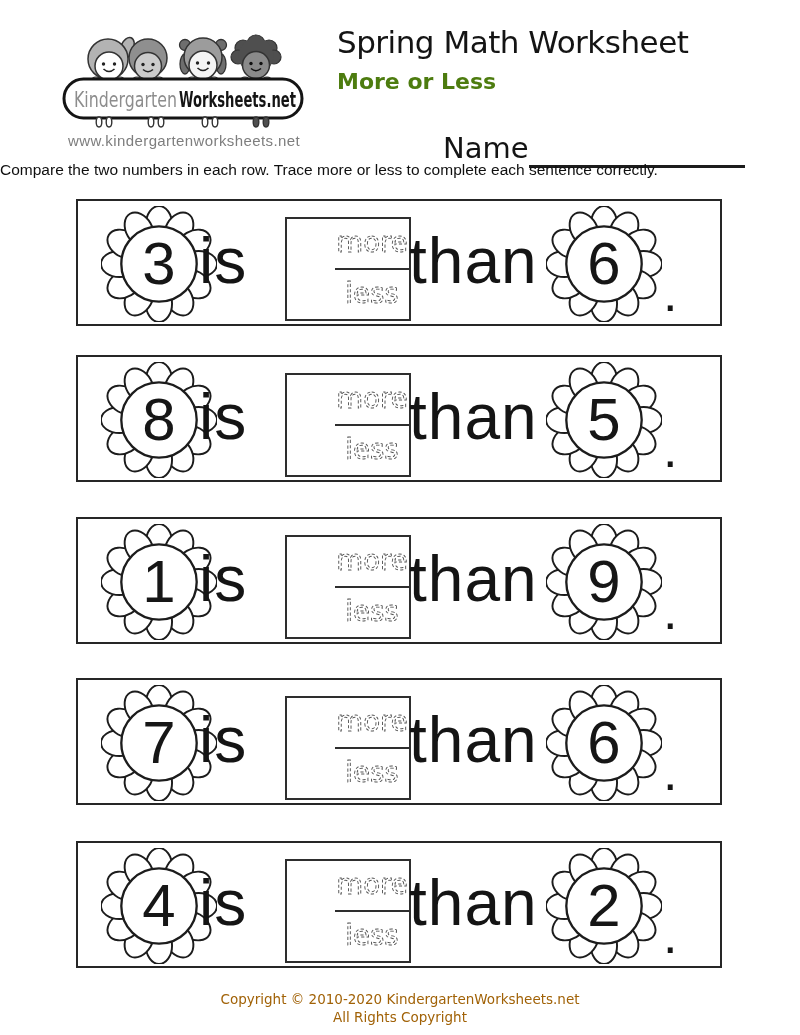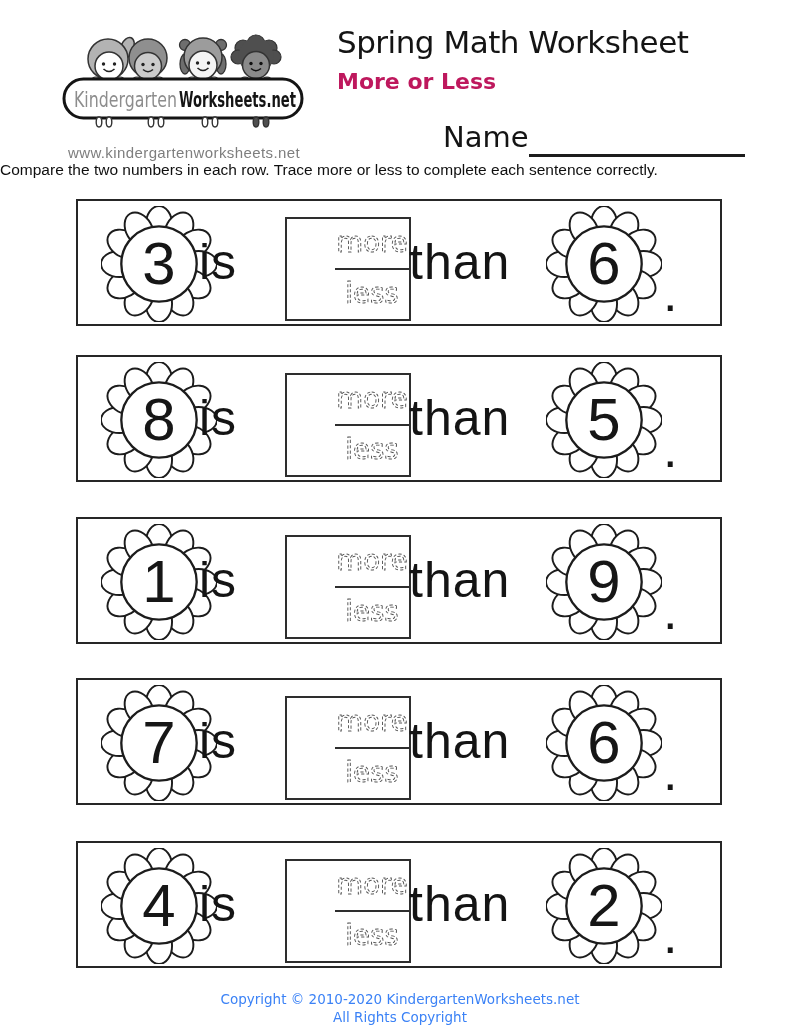--- a/index.html
+++ b/index.html
@@ -6,35 +6,35 @@
   .page {
     position:relative; width:800px; height:1035px; background:#fff;
     font-family:"Liberation Sans", sans-serif; color:#1a1a1a; overflow:hidden;
   }
 
   
   .logo-block { position:absolute; left:58px; top:30px; width:252px; }
   .logo-svg { display:block; }
   .logo-url {
     text-align:center; color:#7e7e7e; font-size:15px; letter-spacing:.4px;
-    margin-top:14px; font-family:"Liberation Sans", sans-serif;
+    margin-top:2px; font-family:"Liberation Sans", sans-serif;
   }
 
   .title-block { position:absolute; left:337px; top:24px; white-space:nowrap; }
   .title {
     font-family:"DejaVu Sans", sans-serif; font-size:31px; font-weight:400;
     letter-spacing:-.5px; color:#141414;
   }
   .subtitle {
     font-family:"DejaVu Sans", sans-serif; font-size:22px; font-weight:700;
-    margin-top:9px; color:#be185d;
+    margin-top:9px; color:#4d7c0f;
   }
 
   .name-line {
-    position:absolute; left:443px; top:120px; font-size:29px;
+    position:absolute; left:443px; top:131px; font-size:29px;
     font-family:"DejaVu Sans", sans-serif; color:#141414; white-space:nowrap;
   }
   .name-underline {
     display:inline-block; width:216px; border-bottom:3px solid #1c1c1c;
   }
 
   .instructions {
     position:absolute; top:161px; left:0; width:100%; 
     font-size:15.5px; color:#0f0f0f; font-family:"Liberation Sans", sans-serif;
   }
@@ -55,21 +55,21 @@
   .flower.right-flower { left:468px; }
   .petals ellipse { fill:#fff; stroke:#1c1c1c; stroke-width:2; }
   .flower-center  { fill:#fff; stroke:#1c1c1c; stroke-width:2.4; }
   .flower-num {
     font-family:"Liberation Sans", sans-serif; font-size:62px; font-weight:400;
     fill:#161616;
   }
 
   .word {
     position:absolute; top:50%; transform:translateY(-53%);
-    font-family:"Liberation Sans", sans-serif; font-size:50px; font-weight:400;
+    font-family:"Liberation Sans", sans-serif; font-size:64px; font-weight:400;
     color:#141414; letter-spacing:1px; line-height:1;
   }
   .word.is   { left:121px; }
   .word.than { left:331px; }
   .period {
     position:absolute; left:585px; top:66px; font-size:52px; line-height:1;
     font-family:"Liberation Sans", sans-serif; color:#141414;
   }
 
   .trace-box {
@@ -84,21 +84,21 @@
     fill:none; stroke:#565656; stroke-width:1.5; stroke-dasharray:5 3.5;
   }
 
   
   .sign-text-gray  { font-family:"DejaVu Sans", sans-serif; font-size:21px; fill:#8d8d8d; }
   .sign-text-black { font-family:"DejaVu Sans", sans-serif; font-size:21px; font-weight:700; fill:#141414; }
 
   
   .footer {
     position:absolute; top:990px; left:0; width:100%; text-align:center;
-    font-family:"DejaVu Sans", sans-serif; font-size:13.5px; color:#3b82f6;
+    font-family:"DejaVu Sans", sans-serif; font-size:13.5px; color:#a16207;
     line-height:1.35;
   }
 </style>
 </head>
 <body>
 
 <div class="page">
 
   <div class="logo-block">
     <svg class="logo-svg" width="252" height="100" viewBox="0 0 252 100">

